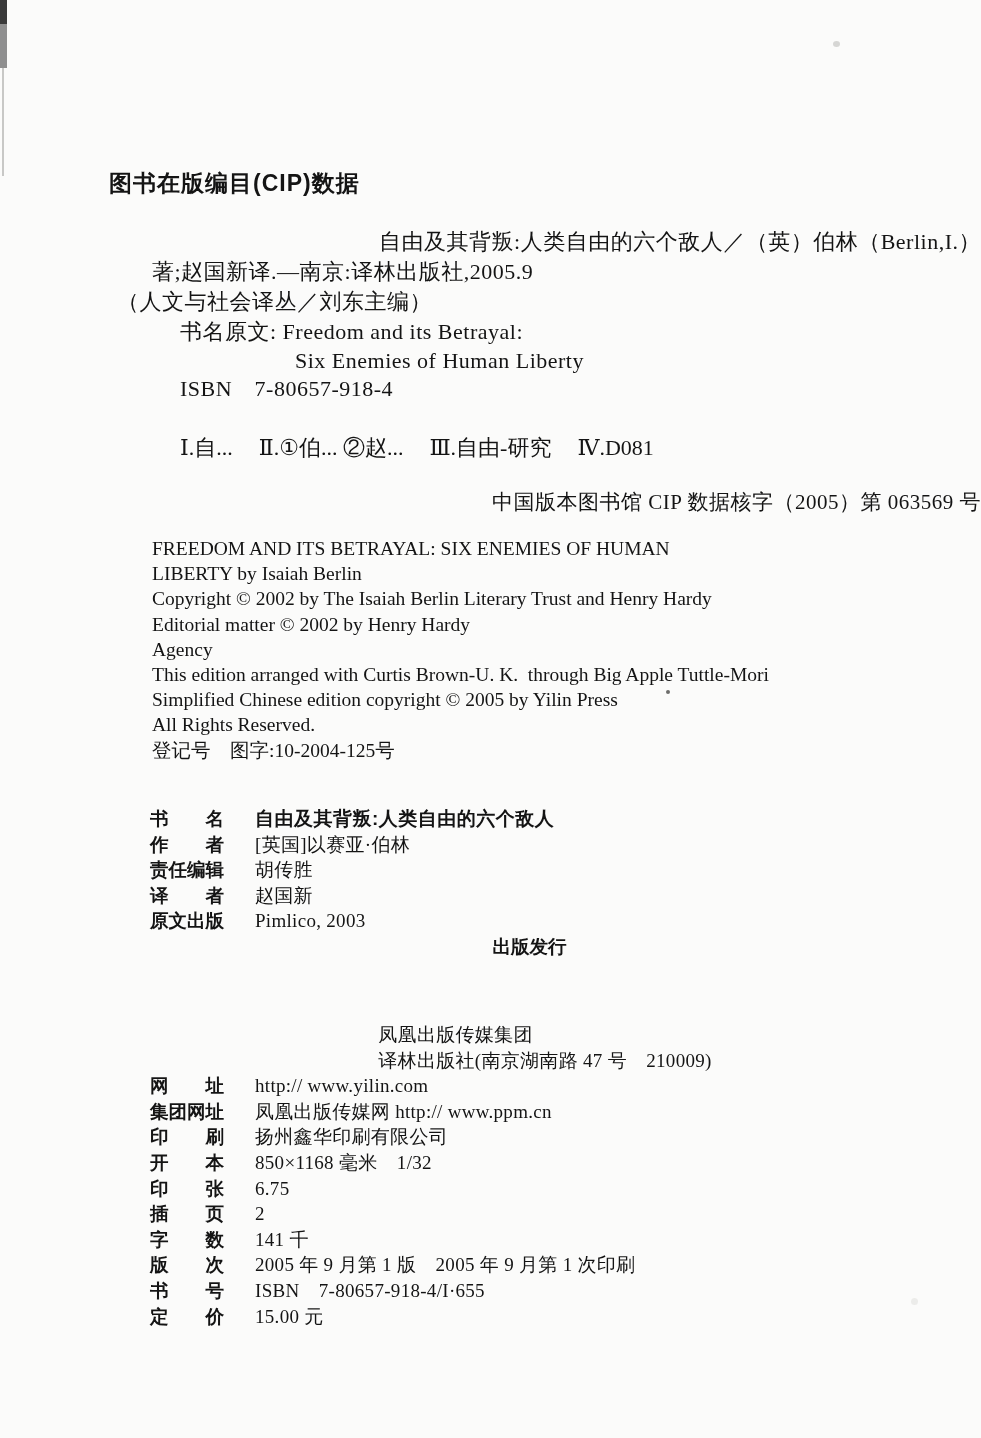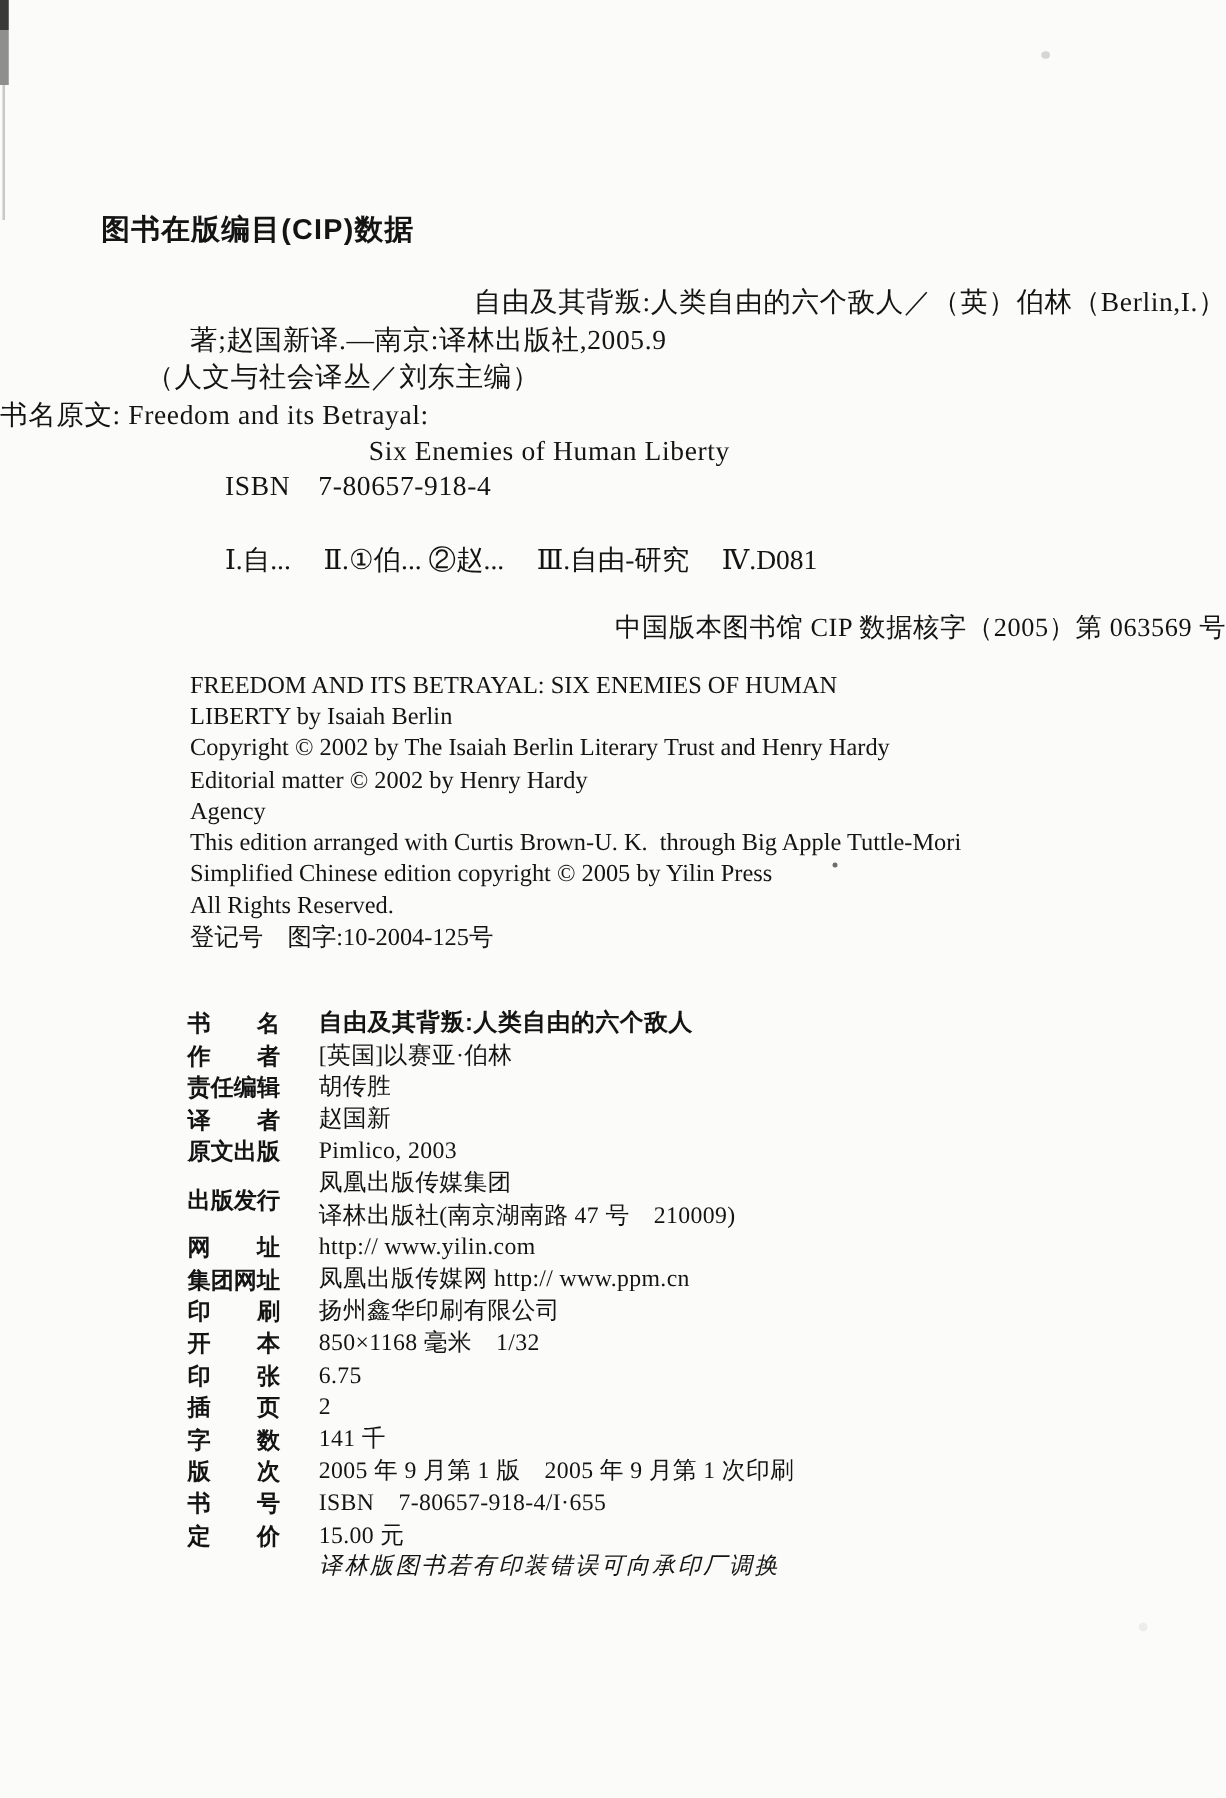--- a/index.html
+++ b/index.html
@@ -19,44 +19,44 @@
   .speck { position:absolute; border-radius:50%; }
   .speck-a { left:833px; top:41px;  width:7px; height:6px; background:#d6d6d4; }
   .speck-b { left:666px; top:690px; width:4px; height:4px; background:#6d6d6b; }
   .speck-c { left:911px; top:1298px; width:7px; height:7px; background:#ececea; }
 
   
   .hei { font-family: "Liberation Sans", "DejaVu Sans", sans-serif; font-weight: 700; }
 
   
   .cip { position: absolute; left: 0; top: 168px; width: 981px; }
-  .cip-header { margin-left: 81px; font-size: 23px; letter-spacing: 1px; }
+  .cip-header { margin-left: 109px; font-size: 23px; letter-spacing: 1px; }
   .cip-rec { font-size: 22px; line-height: 30px; letter-spacing: 0.5px; }
   .cip-rec1  { margin-top: 28px; margin-left: 180px; text-align: right; }
   .cip-rec2  { margin-left: 152px; }
   .cip-series{ margin-left: 117px; }
-  .cip-orig1 { }
+  .cip-orig1 { margin-left: 180px; }
   .cip-orig2 { margin-left: 295px; line-height: 28px; }
   .cip-isbn  { margin-left: 180px; line-height: 28px; }
   .cip-class { margin-top: 32px; margin-left: 180px; font-size: 22px; line-height: 26px; }
   .cip-class span { margin-right: 26px; }
   .cip-class span:last-child { margin-right: 0; }
   .cip-registry { margin-top: 28px; margin-left: 180px; font-size: 21px; line-height: 26px; letter-spacing: 0.5px; text-align: right; }
 
   
   .copyright { position: absolute; left: 152px; top: 536px; width: 760px; font-size: 19.5px; line-height: 25.2px; }
   .copyright .line { white-space: pre; }
 
   
   .colophon { position: absolute; left: 150px; top: 806px; width: 790px; font-size: 19px; }
   .col-row { display: flex; line-height: 25.6px; }
   .col-label { width: 88px; flex: 0 0 88px; margin-right: 17px; font-size: 18.5px; white-space: pre; }
   .col-value { white-space: pre; letter-spacing: 0.3px; }
   .col-value.bold { font-family: "Liberation Sans", "DejaVu Sans", sans-serif; font-weight: 700; letter-spacing: 0.5px; }
-  .col-row.two-line { align-items: center; }
+  .col-row.two-line { align-items: center; flex-direction: column; }
   .col-note { margin-left: 105px; line-height: 25.6px; font-style: italic; letter-spacing: 2px; font-size: 18.5px; }
 </style>
 </head>
 <body>
 
 <div class="edge-bar-dark"></div>
 <div class="edge-bar-gray"></div>
 <div class="edge-line-faint"></div>
 <div class="speck speck-a"></div>
 <div class="speck speck-b"></div>
@@ -149,14 +149,13 @@
     <div class="col-value">2005 年 9 月第 1 版　2005 年 9 月第 1 次印刷</div>
   </div>
   <div class="col-row">
     <div class="col-label hei">书　　号</div>
     <div class="col-value">ISBN　7-80657-918-4/I·655</div>
   </div>
   <div class="col-row">
     <div class="col-label hei">定　　价</div>
     <div class="col-value">15.00 元</div>
   </div>
-  <div class="col-note">译林版图书若有印装错误可向承印厂调换</div>
 </div>
 
 </body></html>

